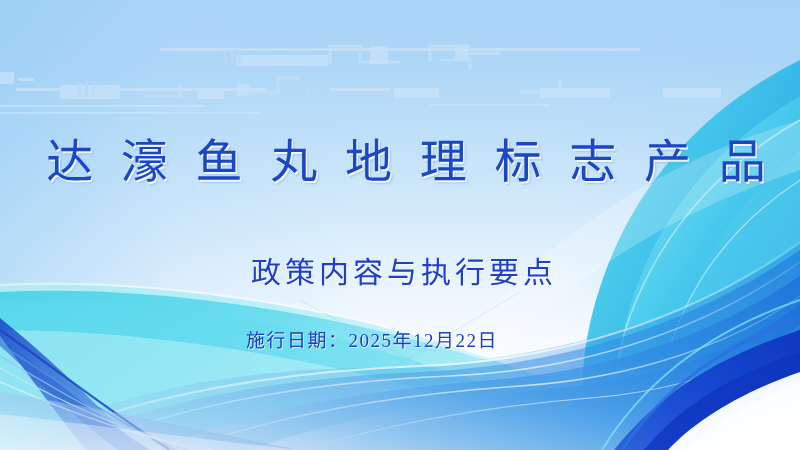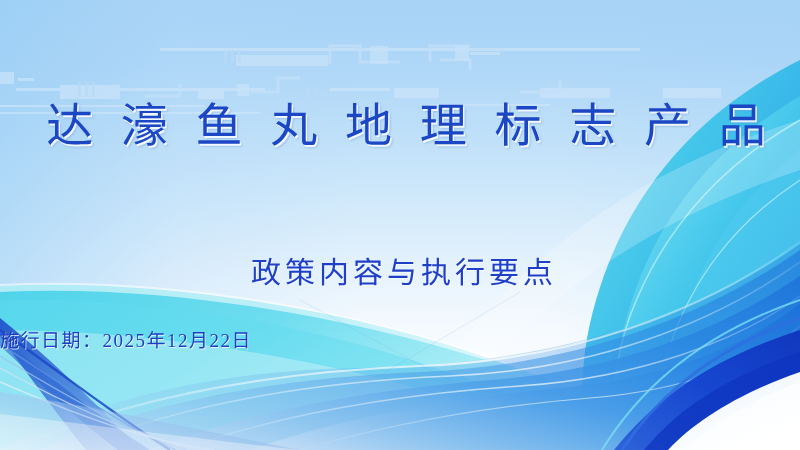--- a/index.html
+++ b/index.html
@@ -79,20 +79,21 @@
     font-size: 47px;
     line-height: 60px;
     letter-spacing: 8px;
     font-weight: 400;
     color: #1b46c4;
     white-space: nowrap;
     text-shadow:
        1.5px 1.5px 0 rgba(255,255,255,0.85),
        2.5px 2.5px 2px rgba(120,160,215,0.45);
     padding-left: 20px;
+    margin-top: 36px;
   }
   .title-line.l2 {
     letter-spacing: 14px;
   }
   
   .title-line.l2 {
     background: linear-gradient(to right,
         #1b46c4 0%,
         #1b46c4 56%,
         #2a6fc4 70%,
@@ -135,20 +136,21 @@
     white-space: nowrap;
     text-shadow: 1px 1px 0 rgba(255,255,255,0.7);
     padding-left: 4px;
   }
 
   .dateline {
     position: absolute;
     left: 0;
     top: 325px;
     width: 744px;
+    text-align: center;
     font-family: "Liberation Serif", "DejaVu Serif", serif;
     font-size: 19px;
     letter-spacing: 1.5px;
     color: #1c3fc0;
     white-space: nowrap;
     text-shadow: 0.8px 0.8px 0 rgba(255,255,255,0.75);
   }
 </style>
 </head>
 <body>

